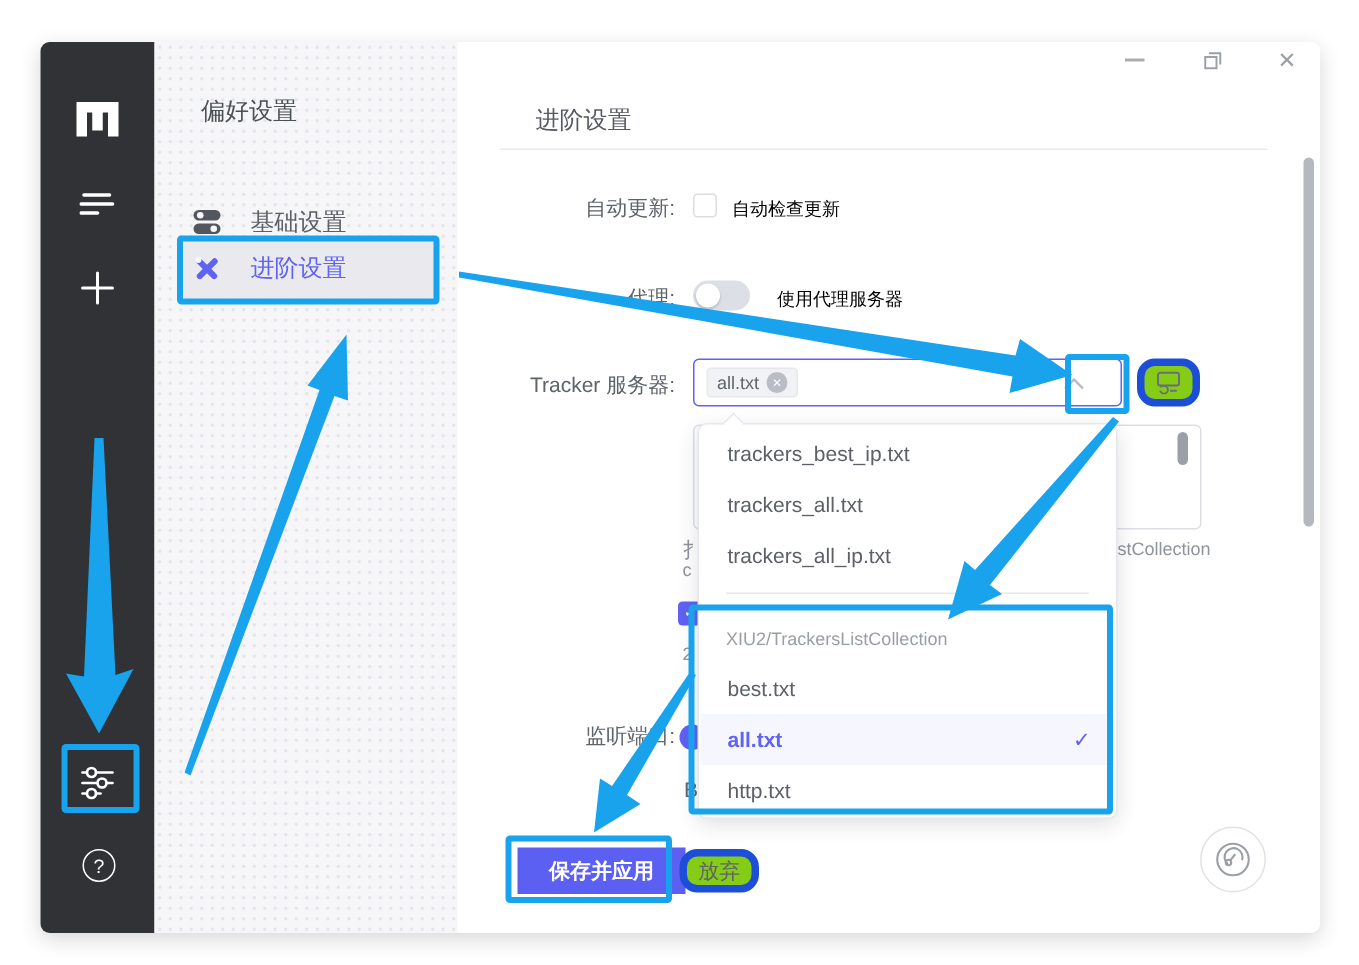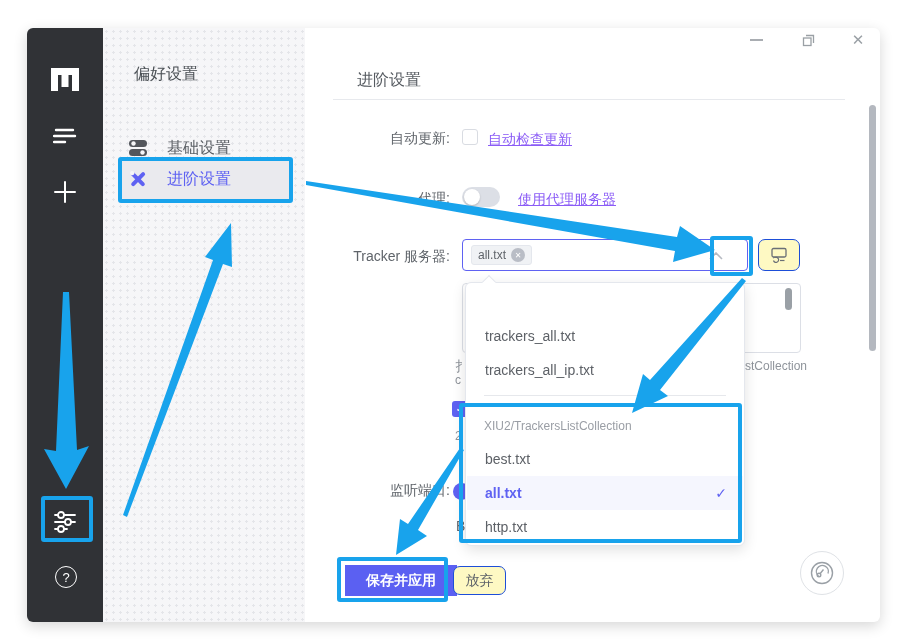--- a/index.html
+++ b/index.html
@@ -29,39 +29,39 @@
     align-items:center; gap:19px; padding-left:8px; color:#5c6066; font-size:16px;
     border-radius:4px; }
   .nav-item.sel { background:#eaeaee; color:#5F62F2; }
   .nav-ic { width:20px; height:20px; flex:0 0 20px; }
 
   
   .main-title { position:absolute; left:330px; top:42px; font-size:16px; color:#565b61; }
   .hr { position:absolute; left:306px; top:71px; width:512px; height:1px; background:#e7e9ed; }
   .row-label { position:absolute; left:263px; width:160px; text-align:right;
     font-size:14px; color:#5f646a; }
-  .side-text { position:absolute; font-size:14px; color:#8b5cf6;text-decoration:underline; }
+  .side-text { position:absolute; font-size:12px; color:#000000; }
 
   .checkbox { position:absolute; left:435px; top:101px; width:16px; height:16px;
     background:#fff; border:1px solid #d9dce2; border-radius:3px; }
   .switch { position:absolute; left:435px; top:159px; width:38px; height:20px;
     background:#dcdfe6; border-radius:10px; }
   .switch .knob { position:absolute; left:2px; top:2px; width:16px; height:16px;
     background:#fff; border-radius:50%; box-shadow:0 1px 2px rgba(0,0,0,.2); }
 
   .select { position:absolute; left:435px; top:211px; width:286px; height:32px;
     background:#fff; border:1px solid #5F62F2; border-radius:4px; }
   .tag { position:absolute; left:8px; top:5px; height:20px; background:#f0f2f5;
     border:1px solid #e4e7ed; border-radius:3px; display:flex; align-items:center;
     gap:5px; padding:0 6px; font-size:12px; color:#5f646a; }
   .tag-x { width:14px; height:14px; border-radius:50%; background:#b9bdc6; color:#fff;
     font-size:8px; display:flex; align-items:center; justify-content:center; }
 
-  .btn-plain { position:absolute; background:#fef9c3; border:1px solid #1d4ed8;
-    border-radius:7px; display:flex; align-items:center; justify-content:center;
+  .btn-plain { position:absolute; background:#84cc16; border:5px solid #1d4ed8;
+    border-radius:12px; display:flex; align-items:center; justify-content:center;
     font-size:14px; color:#5f646a; }
   .btn-primary { position:absolute; left:318px; top:537px; width:112px; height:31px;
     background:#5B60F2; border:none; border-radius:0; color:#fff; font-size:14px;
     font-weight:bold; display:flex; align-items:center; justify-content:center; }
 
   
   .panel { position:absolute; left:438px; top:254px; width:280px; height:264px;
     background:#fff; border:1px solid #e4e7ed; border-radius:6px; z-index:5;
     box-shadow:0 4px 14px rgba(0,0,0,.12); }
   .panel .tip { position:absolute; left:18px; top:-6px; width:10px; height:10px;
@@ -217,20 +217,21 @@
     <div class="frag" style="left:428px;top:330px;font-size:14px;">扌</div>
     <div class="frag" style="left:428px;top:345px;font-size:12px;">c</div>
     <div class="frag" style="left:425px;top:373px;width:16px;height:16px;background:#5F62F2;border-radius:3px;color:#fff;font-size:10px;text-align:center;line-height:16px;">✓</div>
     <div class="frag" style="left:428px;top:401px;font-size:12px;">2</div>
     <div class="row-label" style="top:454px;">监听端口:</div>
     <div class="frag" style="left:426px;top:455px;width:17px;height:17px;background:#5F62F2;border-radius:50%;"></div>
     <div class="frag" style="left:429px;top:490px;font-size:14px;color:#5f646a;">B</div>
 
     <div class="panel">
       <div class="tip"></div>
+      <div class="p-item" style="top:2px;">trackers_best_ip.txt</div>
       <div class="p-item" style="top:36px;">trackers_all.txt</div>
       <div class="p-item" style="top:70px;">trackers_all_ip.txt</div>
       <div class="p-div"></div>
       <div class="p-group">XIU2/TrackersListCollection</div>
       <div class="p-item" style="top:159px;">best.txt</div>
       <div class="p-item sel" style="top:193px;">
         <span>all.txt</span>
         <span style="position:absolute;right:16px;font-weight:bold;color:#5F62F2;">✓</span>
       </div>
       <div class="p-item" style="top:227px;">http.txt</div>

